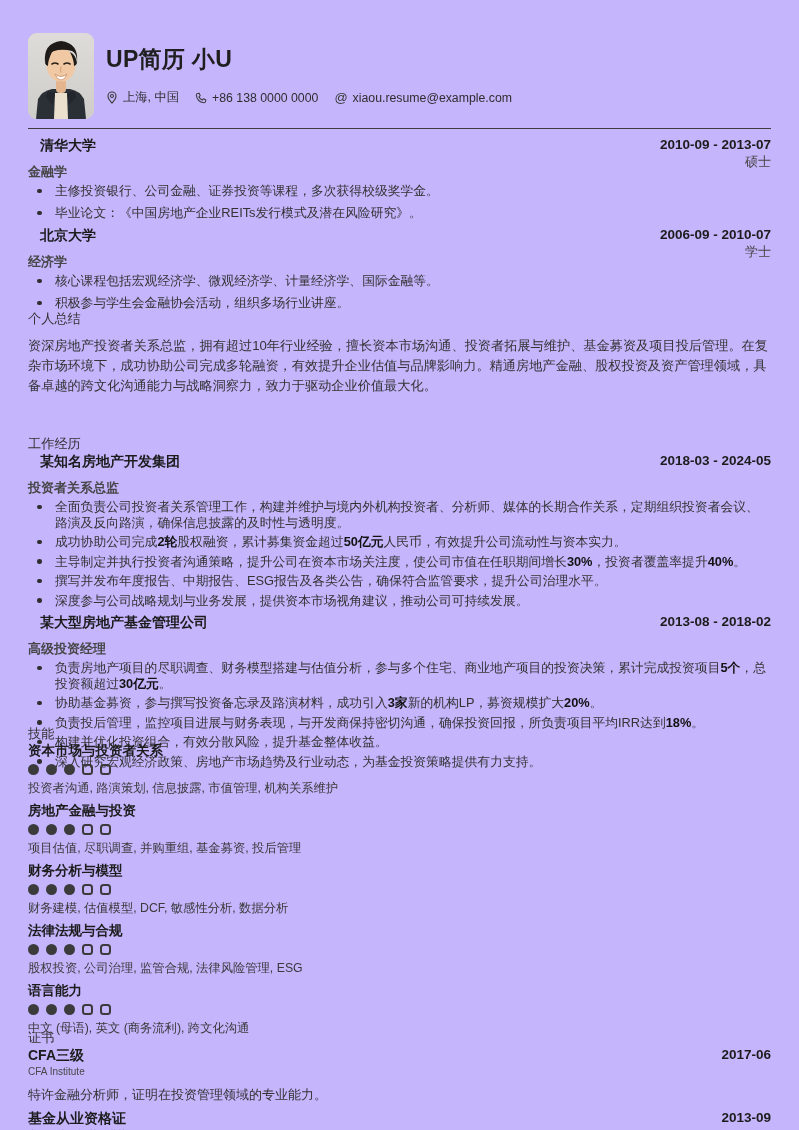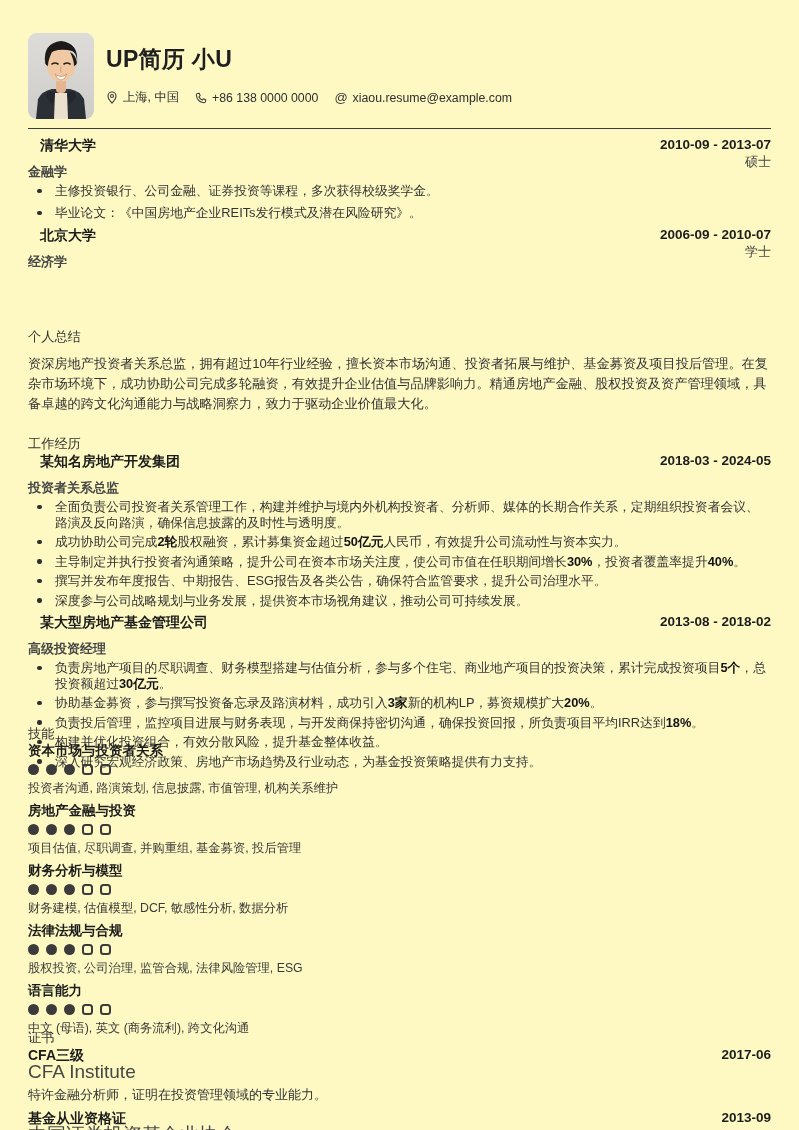--- a/index.html
+++ b/index.html
@@ -1,18 +1,18 @@
 <!DOCTYPE html>
 <html><head>
 <meta charset="utf-8">
 <style>
   html,body { margin:0; padding:0; background:#ffffff; }
   .page {
     position:relative; width:799px; height:1130px; margin:0 auto;
-    background:#fef9c3; overflow:hidden; box-sizing:border-box;
+    background:#c4b5fd; overflow:hidden; box-sizing:border-box;
     font-family:"Liberation Sans","DejaVu Sans",sans-serif; color:#2f2f2f;
   }
   
   .photo { position:absolute; left:28px; top:33px; width:66px; height:86px;
            border-radius:9px; overflow:hidden; background:#d8d6d3; }
   .photo svg { display:block; }
   .head-info { position:absolute; left:106px; top:44px; right:28px; }
   .name { margin:0; font-size:23px; font-weight:600; color:#1f1f1f; letter-spacing:.3px; }
   .contact { margin-top:14px; display:flex; align-items:center; gap:16px;
              font-size:12.3px; color:#2e2e2e; }
@@ -46,21 +46,21 @@
   .skill-name { font-size:13.5px; font-weight:700; color:#1c1c1c; line-height:15px; }
   .dots { display:flex; gap:7px; margin-top:6px; }
   .dot { width:11px; height:11px; box-sizing:border-box; }
   .dot-filled { background:#3b3b3b; border-radius:50%; }
   .dot-empty  { border:2px solid #3b3b3b; border-radius:3.5px; }
   .skill-kw { margin-top:6px; font-size:12.3px; line-height:14px; color:#3a3a3a; }
   
   .cert-item { margin-bottom:8px; }
   .cert-head { display:flex; justify-content:space-between; align-items:flex-start; }
   .cert-name { font-size:14px; font-weight:700; color:#1c1c1c; line-height:16px; }
-  .cert-issuer { font-size:19px; color:#474747; line-height:15px; margin-top:1px; }
+  .cert-issuer { font-size:10px; color:#474747; line-height:15px; margin-top:1px; }
   .cert-date { font-size:13.5px; font-weight:700; color:#1c1c1c; line-height:16px; white-space:nowrap; }
   .cert-desc { margin:8px 0 0; font-size:13px; line-height:15px; color:#333; }
 </style>
 </head>
 <body>
 
 <div class="page">
 
   <div class="photo">
     <svg width="66" height="86" viewBox="0 0 66 86">
@@ -145,25 +145,29 @@
           <div class="entry-head">
             <div>
               <div class="e-title">北京大学</div>
               <div class="e-sub">经济学</div>
             </div>
             <div class="e-right">
               <div class="e-date">2006-09 - 2010-07</div>
               <div class="e-degree">学士</div>
             </div>
           </div>
-        </div>
-      </div>
-  </section>
-
-  <section class="sec" style="top:329px">
+          <ul class="bullets loose">
+            <li><span>核心课程包括宏观经济学、微观经济学、计量经济学、国际金融等。</span></li>
+            <li><span>积极参与学生会金融协会活动，组织多场行业讲座。</span></li>
+          </ul>
+        </div>
+      </div>
+  </section>
+
+  <section class="sec" style="top:311px">
     <h2 class="sec-title">个人总结</h2>
     <p class="summary-text">资深房地产投资者关系总监，拥有超过10年行业经验，擅长资本市场沟通、投资者拓展与维护、基金募资及项目投后管理。在复杂市场环境下，成功协助公司完成多轮融资，有效提升企业估值与品牌影响力。精通房地产金融、股权投资及资产管理领域，具备卓越的跨文化沟通能力与战略洞察力，致力于驱动企业价值最大化。</p>
   </section>
 
   <section class="sec" style="top:436px">
     <h2 class="sec-title">工作经历</h2>
     <div id="exp-entries">
         <div class="entry">
           <div class="entry-head">
             <div>

